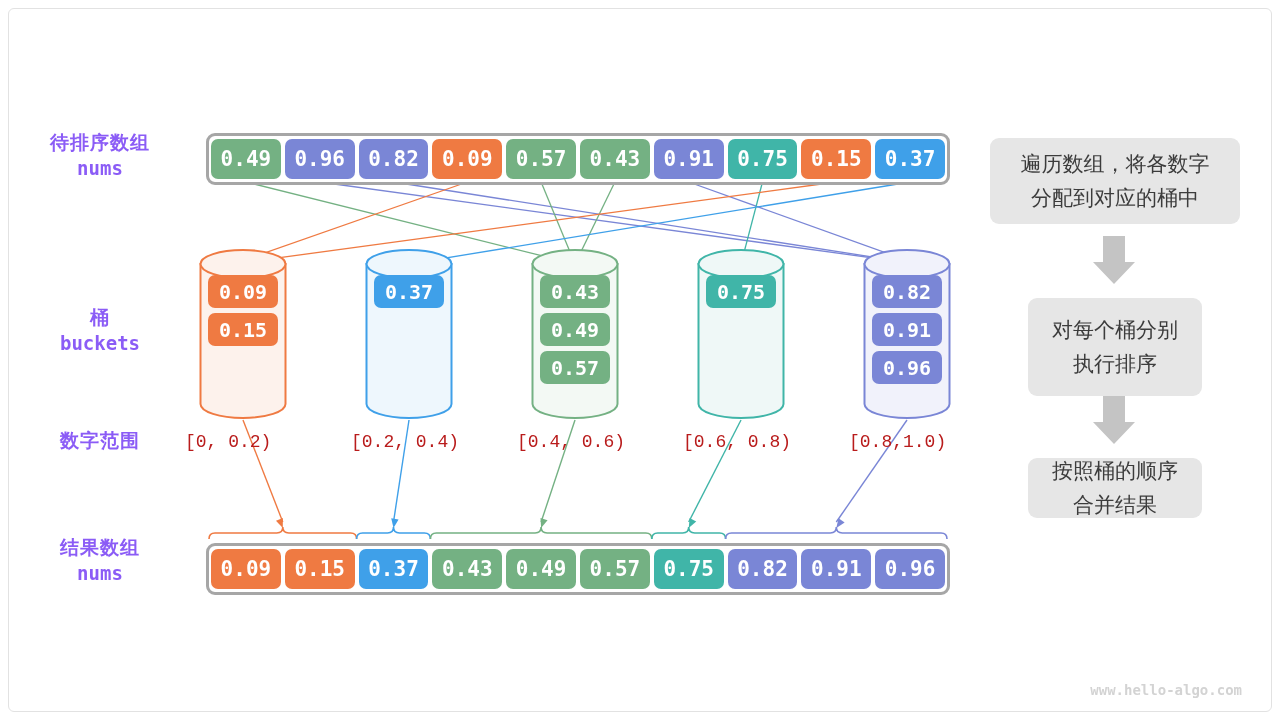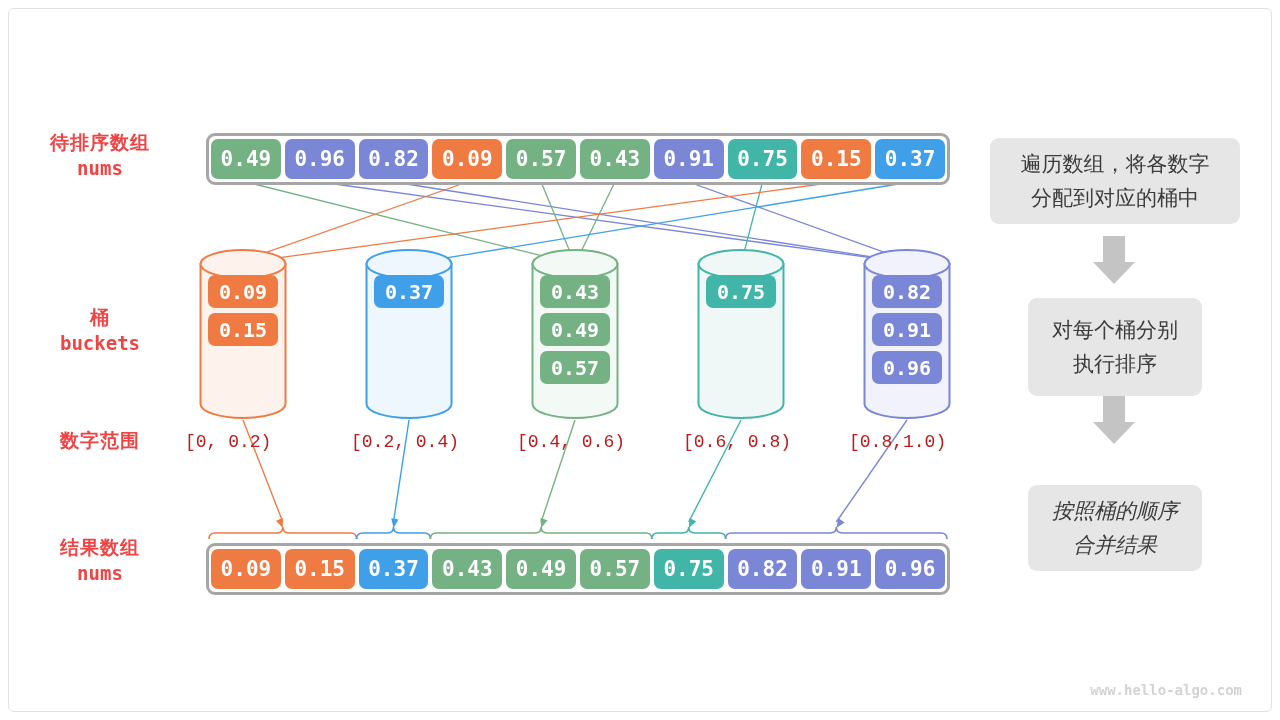--- a/index.html
+++ b/index.html
@@ -1,20 +1,20 @@
 <!DOCTYPE html>
 <html><head>
 <meta charset="utf-8">
 <style>
   html,body{margin:0;padding:0;background:#fff;}
   body{width:1280px;height:720px;font-family:"Liberation Sans",sans-serif;overflow:hidden;}
   #stage{position:relative;width:1280px;height:720px;background:#fff;}
   .frame{position:absolute;left:8px;top:8px;width:1264px;height:704px;border:1px solid #e2e2e2;border-radius:6px;box-sizing:border-box;}
 
-  .lbl{position:absolute;color:#ef4444;font-weight:bold;text-align:center;line-height:1.35;}
+  .lbl{position:absolute;color:#8b5cf6;font-weight:bold;text-align:center;line-height:1.35;}
   .lbl .cn{font-size:19px;letter-spacing:1px;display:block;}
   .lbl .mono{font-size:19px;font-family:"DejaVu Sans Mono",monospace;display:block;}
 
   .arr-shell{position:absolute;border:3px solid #a6a6a6;border-radius:9px;background:#fff;box-sizing:border-box;}
   .cell{position:absolute;border-radius:7px;color:#fff;font-family:"DejaVu Sans Mono",monospace;
         font-size:21px;font-weight:bold;display:flex;align-items:center;justify-content:center;letter-spacing:0px;}
 
   .range{position:absolute;color:#b91c1c;font-family:Liberation Mono, monospace;font-size:18px;white-space:nowrap;}
 
   .note{position:absolute;background:#e6e6e6;border-radius:9px;display:flex;flex-direction:column;
@@ -187,20 +187,20 @@
 
   <div id="notes">
       <div class="note" style="left: 990px; top: 138px; width: 250px; height: 86px;">
         <span>遍历数组，将各数字</span>
         <span>分配到对应的桶中</span>
       </div>
       <div class="note" style="left: 1028px; top: 298px; width: 174px; height: 98px;">
         <span>对每个桶分别</span>
         <span>执行排序</span>
       </div>
-      <div class="note" style="left: 1028px; top: 485px; width: 174px; height: 86px; font-style: italic;">
+      <div class="note" style="left: 1028px; top: 458px; width: 174px; height: 60px;">
         <span>按照桶的顺序</span>
         <span>合并结果</span>
       </div>
     </div>
 
   <div class="wm">www.hello-algo.com</div>
 </div>
 
 </body></html>

